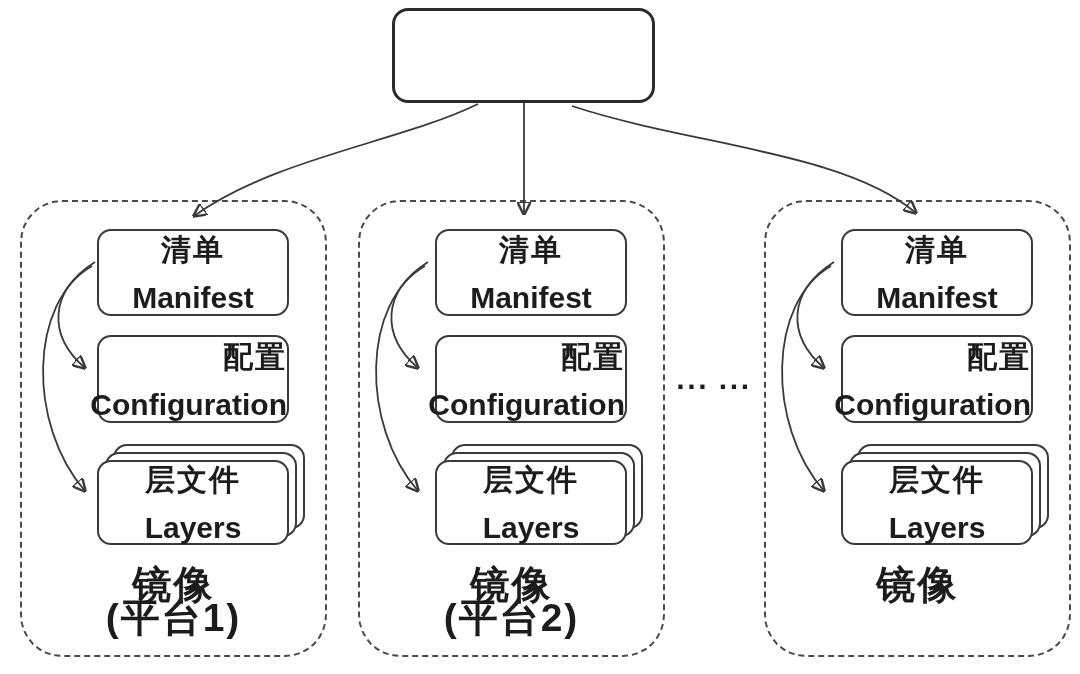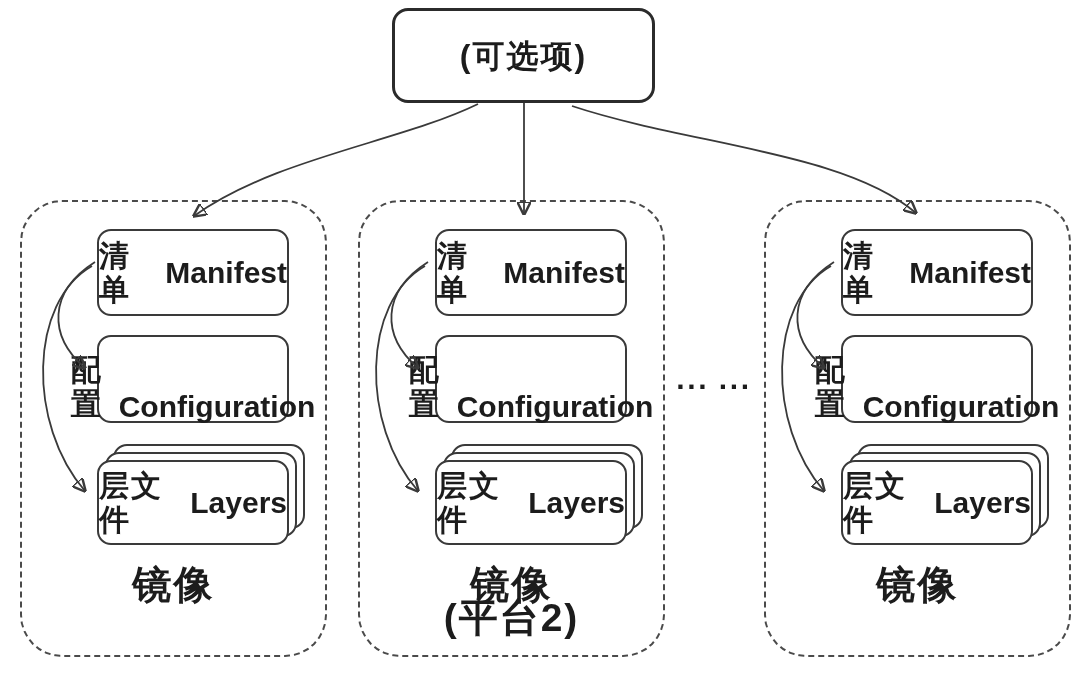--- a/index.html
+++ b/index.html
@@ -28,21 +28,21 @@
     border:2.5px dashed #4a4a4a;border-radius:42px;background:transparent;
     box-sizing:border-box;z-index:1;
   }
   .image-group.c1{left:20px;}
   .image-group.c2{left:358px;}
   .image-group.c3{left:764px;}
   
   .box{
     position:absolute;left:75px;width:192px;height:87px;
     border:2.5px solid #3a3a3a;border-radius:14px;background:#ffffff;
-    display:flex;flex-direction:row;align-items:center;justify-content:center;
+    display:flex;flex-direction:column;align-items:center;justify-content:center;
     box-sizing:border-box;
     gap:16px;
   }
   .manifest-box{top:27px;}
   .config-box{top:133px;height:88px;align-items:flex-end;}
   .box .zh{font-size:30px;font-weight:700;line-height:34px;letter-spacing:2px;}
   .box .en{font-size:30px;font-weight:600;line-height:29px;}
   
   .layers-stack{position:absolute;left:75px;top:242px;width:210px;height:101px;}
   .layer-back{
@@ -68,21 +68,20 @@
     text-align:center;font-size:30px;font-weight:700;color:#1c1c1c;
     letter-spacing:1px;z-index:1;
   }
 </style>
 </head>
 <body>
 
 <div id="canvas">
 
   <div class="index-box">
-    <div class="zh-line">(可选项)</div>
   </div>
 
   <svg class="connectors" viewBox="0 0 1080 674">
     <defs>
       <marker id="ah" viewBox="0 0 10 10" refX="9" refY="5" markerWidth="7.5" markerHeight="7.5" orient="auto">
         <path d="M0,0 L10,5 L0,10 z" fill="#2a2a2a" stroke="none"></path>
       </marker>
     </defs>
 
     <path d="M 478 104 C 400 142, 275 158, 194 216" marker-end="url(#ah)"></path>
@@ -111,20 +110,21 @@
     <div class="layers-stack">
       <div class="layer-back layer-back2"></div>
       <div class="layer-back layer-back1"></div>
       <div class="box layers-front">
         <div class="zh">层文件</div>
         <div class="en">Layers</div>
       </div>
     </div>
     <div class="image-label">
       <div>镜像</div>
+      <div class="platform-line"><span>(平台</span><span class="platform-var">1</span><span>)</span></div>
     </div>
   </div>
 
   <div class="image-group c2">
     <div class="box manifest-box">
       <div class="zh">清单</div>
       <div class="en">Manifest</div>
     </div>
     <div class="box config-box">
       <div class="zh">配置</div>

